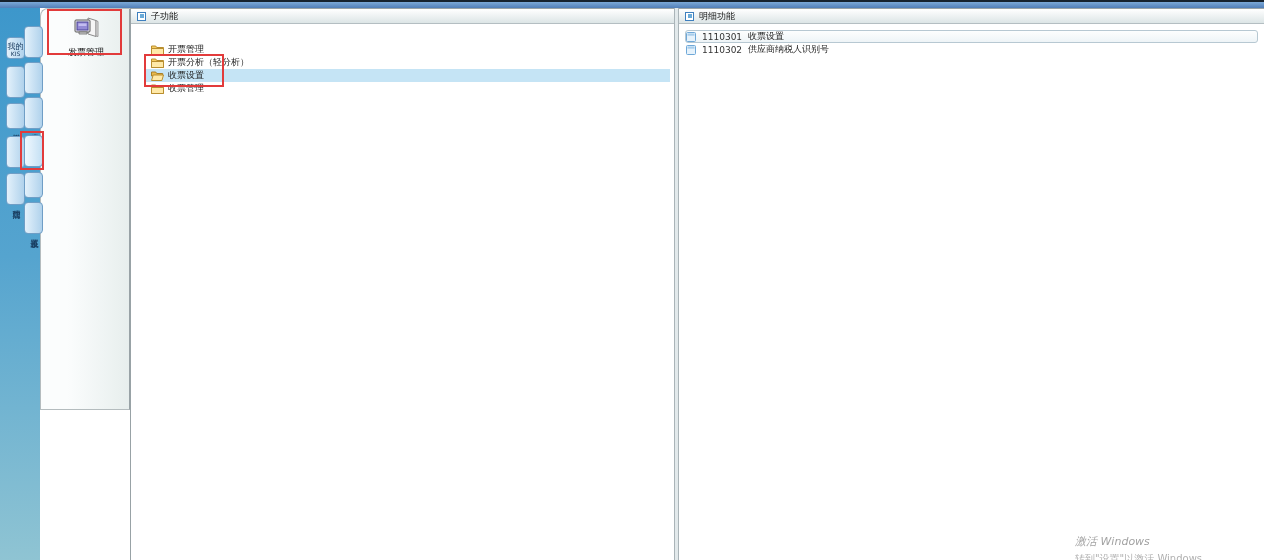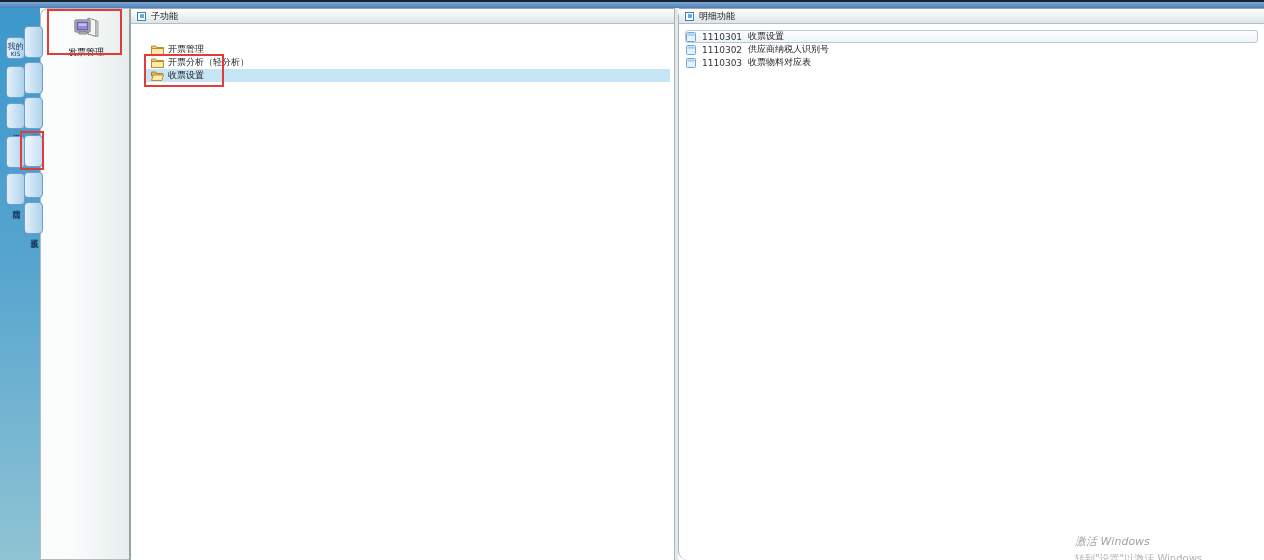--- a/index.html
+++ b/index.html
@@ -27,36 +27,36 @@
   }
   .tab.sel { background:linear-gradient(90deg,#f0f8fe,#c4e0f4); }
   .vtext {
     writing-mode:vertical-rl; text-orientation:upright;
     font-size:8px; line-height:1; letter-spacing:0; color:#17395c; white-space:nowrap;
   }
   .htext  { font-size:8px; line-height:1.1; color:#17395c; }
   .htext2 { font-size:6px; line-height:1.1; color:#17395c; }
   
   .module-panel {
-    position:absolute; left:40px; top:8px; width:90px; height:552px;
+    position:absolute; left:40px; top:8px; width:90px; height:402px;
     background:linear-gradient(90deg,#fbfdfd 30%,#e7eeed 100%);
     border:1px solid #b4bcbe; border-right:1px solid #98a2a6;
     border-radius:8px 0 0 0; z-index:2;
   }
   .module-btn {
     position:absolute; left:14px; top:4px; width:62px; height:48px;
     display:flex; flex-direction:column; align-items:center; justify-content:center;
     gap:3px; cursor:pointer;
   }
   .module-btn .lbl { font-size:9px; color:#111; white-space:nowrap; }
   
   .panel { position:absolute; top:8px; height:552px; background:#ffffff; }
   .panel.sub    { left:130px; width:545px; border-left:1px solid #98a2a6; border-right:1px solid #aab4b8; }
   .panel-gap    { position:absolute; left:675px; top:8px; width:3px; height:552px; background:#e2e9eb; }
-  .panel.detail { left:678px; width:586px; border-left:1px solid #aab4b8;border-radius:9px; }
+  .panel.detail { left:678px; width:586px; border-left:1px solid #aab4b8; }
   .panel-header {
     height:16px; display:flex; align-items:center; gap:5px; padding-left:6px;
     background:linear-gradient(180deg,#ffffff,#dce5e6);
     border-top:1px solid #9aa4a8; border-bottom:1px solid #b4bec2;
     font-size:9px; color:#111;font-family:Liberation Serif, serif;
   }
   .collapse-box {
     width:9px; height:9px; border:1px solid #3e7fbe; background:#ffffff;
     display:inline-flex; align-items:center; justify-content:center; cursor:pointer;
   }
@@ -169,20 +169,27 @@
       </svg>
       <span>开票分析（轻分析）</span>
     </div>
     <div class="sub-row sel">
       <svg width="13" height="11" viewBox="0 0 13 11">
         <path d="M0.5 2 h4.2 l1 1.5 h6 v2.5 h-11.2 z" fill="#e8b84b" stroke="#a87f28" stroke-width="1"></path>
         <path d="M2.2 5 h10.3 l-1.6 5.5 h-10.4 z" fill="#ffe9a8" stroke="#b98e2f" stroke-width="1"></path>
       </svg>
       <span>收票设置</span>
     </div>
+    <div class="sub-row">
+      <svg width="13" height="11" viewBox="0 0 13 11">
+        <path d="M0.5 2 h4.2 l1 1.5 h6.8 v7 h-12 z" fill="#f6cd62" stroke="#b98e2f" stroke-width="1"></path>
+        <path d="M0.5 4.5 h12 v6 h-12 z" fill="#ffe9a8" stroke="#b98e2f" stroke-width="1"></path>
+      </svg>
+      <span>收票管理</span>
+    </div>
   </div>
 </div>
 
 <div class="panel-gap"></div>
 
 <div class="panel detail">
   <div class="panel-header">
     <span class="collapse-box">
         <i></i>
       </span>
@@ -198,28 +205,20 @@
       <span>收票设置</span>
     </div>
     <div class="det-row">
       <svg width="10" height="10" viewBox="0 0 10 10">
         <rect x="0.5" y="0.5" width="9" height="9" rx="1" fill="#e6f2fb" stroke="#6fa8d8" stroke-width="1"></rect>
         <rect x="1.5" y="1.5" width="7" height="2.2" fill="#a8cdeb"></rect>
       </svg>
       <span class="code">1110302</span>
       <span>供应商纳税人识别号</span>
     </div>
-    <div class="det-row">
-      <svg width="10" height="10" viewBox="0 0 10 10">
-        <rect x="0.5" y="0.5" width="9" height="9" rx="1" fill="#e6f2fb" stroke="#6fa8d8" stroke-width="1"></rect>
-        <rect x="1.5" y="1.5" width="7" height="2.2" fill="#a8cdeb"></rect>
-      </svg>
-      <span class="code">1110303</span>
-      <span>收票物料对应表</span>
-    </div>
   </div>
 </div>
 
 <div class="redbox" style="left:47px;top:9px;width:75px;height:46px;"></div>
 <div class="redbox" style="left:20px;top:131px;width:24px;height:39px;"></div>
 <div class="redbox" style="left:144px;top:54px;width:80px;height:33px;"></div>
 
 <div class="watermark">
   <div class="l1">激活 Windows</div>
   <div class="l2">转到"设置"以激活 Windows。</div>

